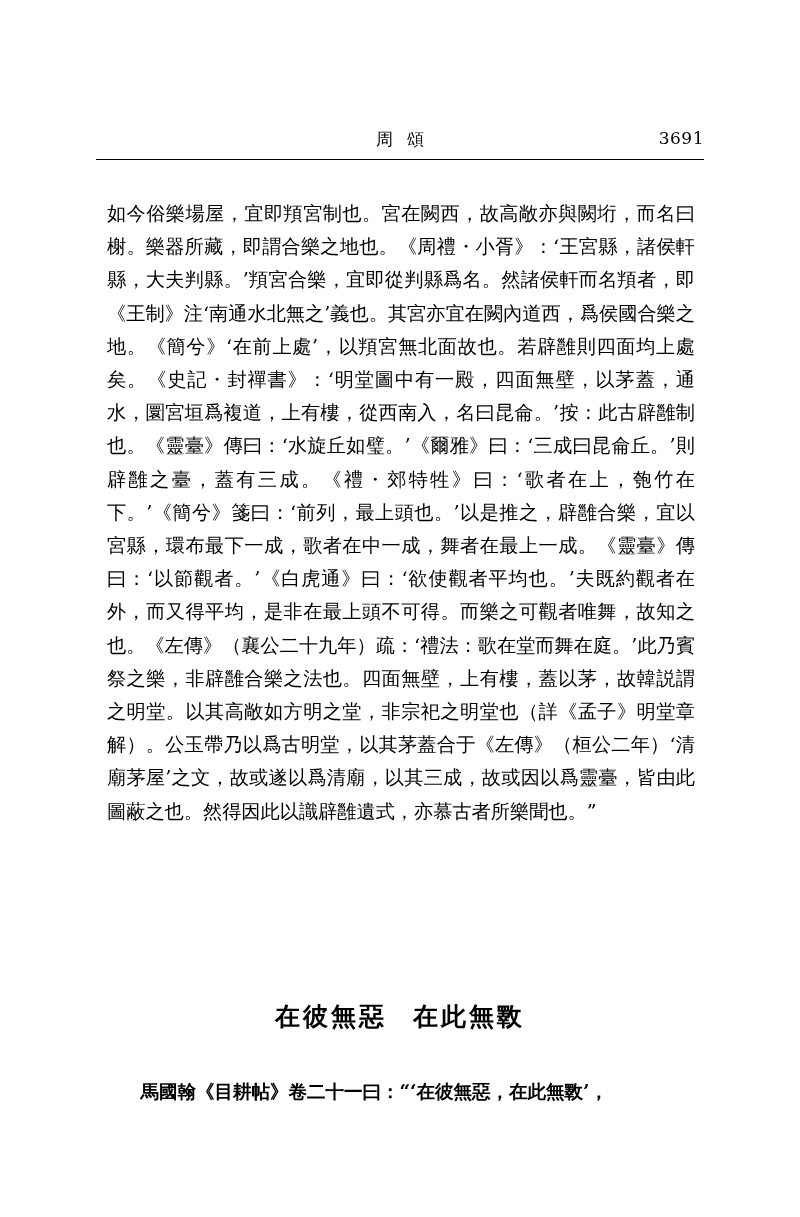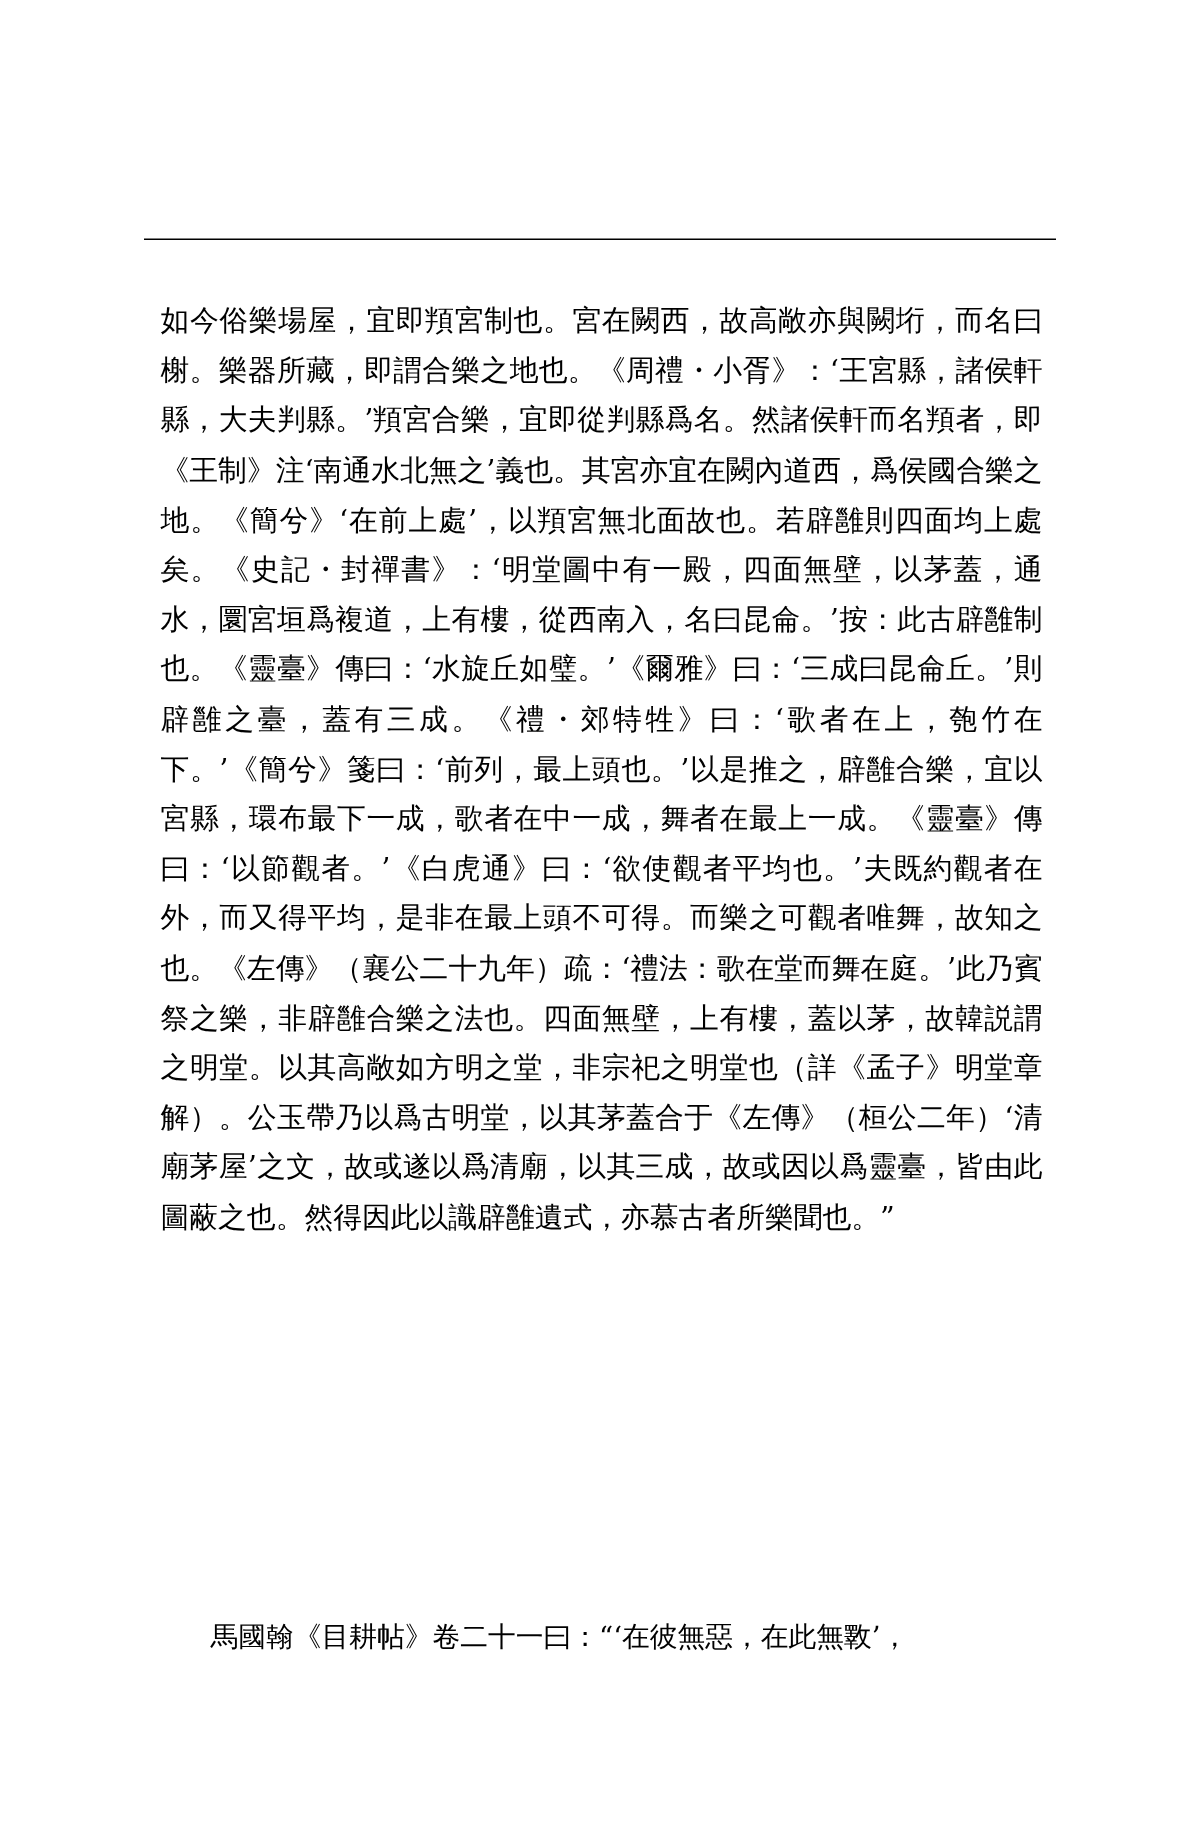--- a/index.html
+++ b/index.html
@@ -87,39 +87,48 @@
     display: inline-block;
     width: 26px;
   }
   .sub-para {
     position: absolute;
     left: 96px;
     top: 1075px;
     width: 610px;
     font-size: 18.5px;
     line-height: 33px;
-    font-weight: normal;
+    font-weight: bold;
     text-align: justify;
     text-justify: inter-character;
   }
   .sub-para p {
     margin: 0;
     text-indent: 2.4em;
   }
 </style>
 </head>
 <body>
 
 <div class="page">
 
+  <div class="header">
+    <div class="header-inner">
+      <span class="running-title">周頌</span>
+      <span class="page-number">3691</span>
+    </div>
+  </div>
 
   <div class="rule"></div>
 
   <div class="body-text">
     <p>如今俗樂場屋，宜即頖宮制也。宮在闕西，故高敞亦與闕垳，而名曰榭。樂器所藏，即謂合樂之地也。《周禮・小胥》：‘王宮縣，諸侯軒縣，大夫判縣。’頖宮合樂，宜即從判縣爲名。然諸侯軒而名頖者，即《王制》注‘南通水北無之’義也。其宮亦宜在闕內道西，爲侯國合樂之地。《簡兮》‘在前上處’，以頖宮無北面故也。若辟雝則四面均上處矣。《史記・封禪書》：‘明堂圖中有一殿，四面無壁，以茅蓋，通水，圜宮垣爲複道，上有樓，從西南入，名曰昆侖。’按：此古辟雝制也。《靈臺》傳曰：‘水旋丘如璧。’《爾雅》曰：‘三成曰昆侖丘。’則辟雝之臺，蓋有三成。《禮・郊特牲》曰：‘歌者在上，匏竹在下。’《簡兮》箋曰：‘前列，最上頭也。’以是推之，辟雝合樂，宜以宮縣，環布最下一成，歌者在中一成，舞者在最上一成。《靈臺》傳曰：‘以節觀者。’《白虎通》曰：‘欲使觀者平均也。’夫既約觀者在外，而又得平均，是非在最上頭不可得。而樂之可觀者唯舞，故知之也。《左傳》（襄公二十九年）疏：‘禮法：歌在堂而舞在庭。’此乃賓祭之樂，非辟雝合樂之法也。四面無壁，上有樓，蓋以茅，故韓説謂之明堂。以其高敞如方明之堂，非宗祀之明堂也（詳《孟子》明堂章解）。公玉帶乃以爲古明堂，以其茅蓋合于《左傳》（桓公二年）‘清廟茅屋’之文，故或遂以爲清廟，以其三成，故或因以爲靈臺，皆由此圖蔽之也。然得因此以識辟雝遺式，亦慕古者所樂聞也。”</p>
   </div>
 
+  <div class="section-title">
+    <span>在彼無惡</span><span class="gap"></span><span>在此無斁</span>
+  </div>
 
   <div class="sub-para">
     <p>馬國翰《目耕帖》卷二十一曰：“‘在彼無惡，在此無斁’，</p>
   </div>
 
 </div>
 
 </body></html>

